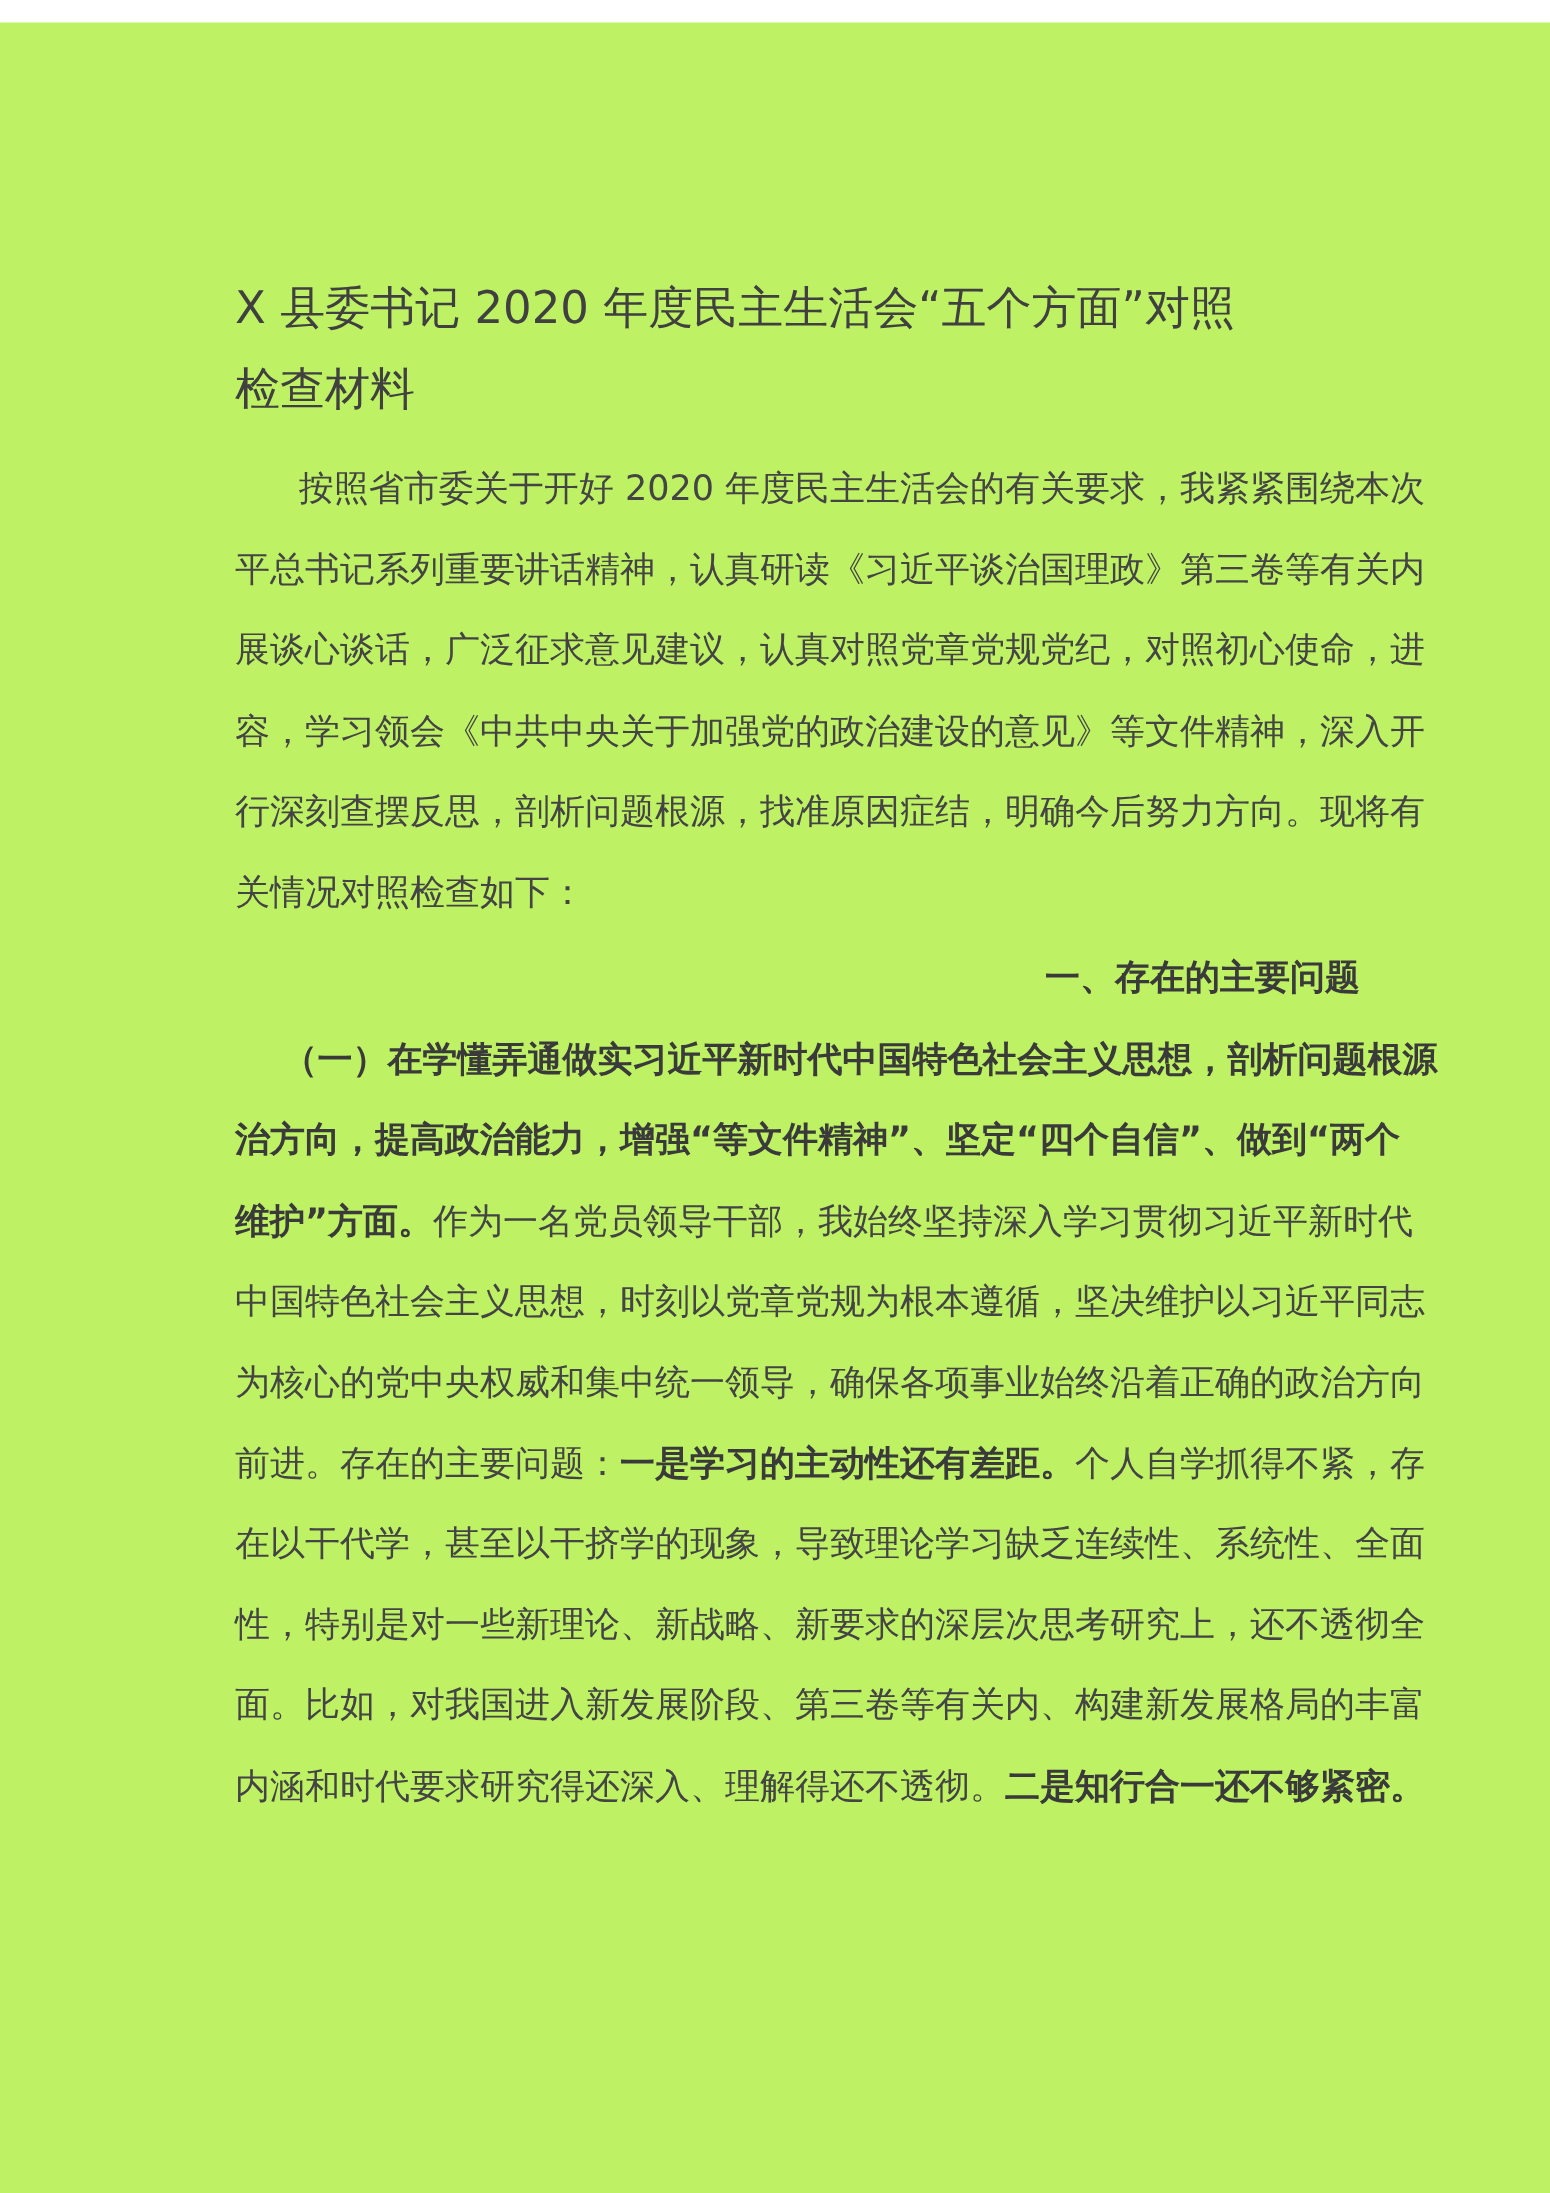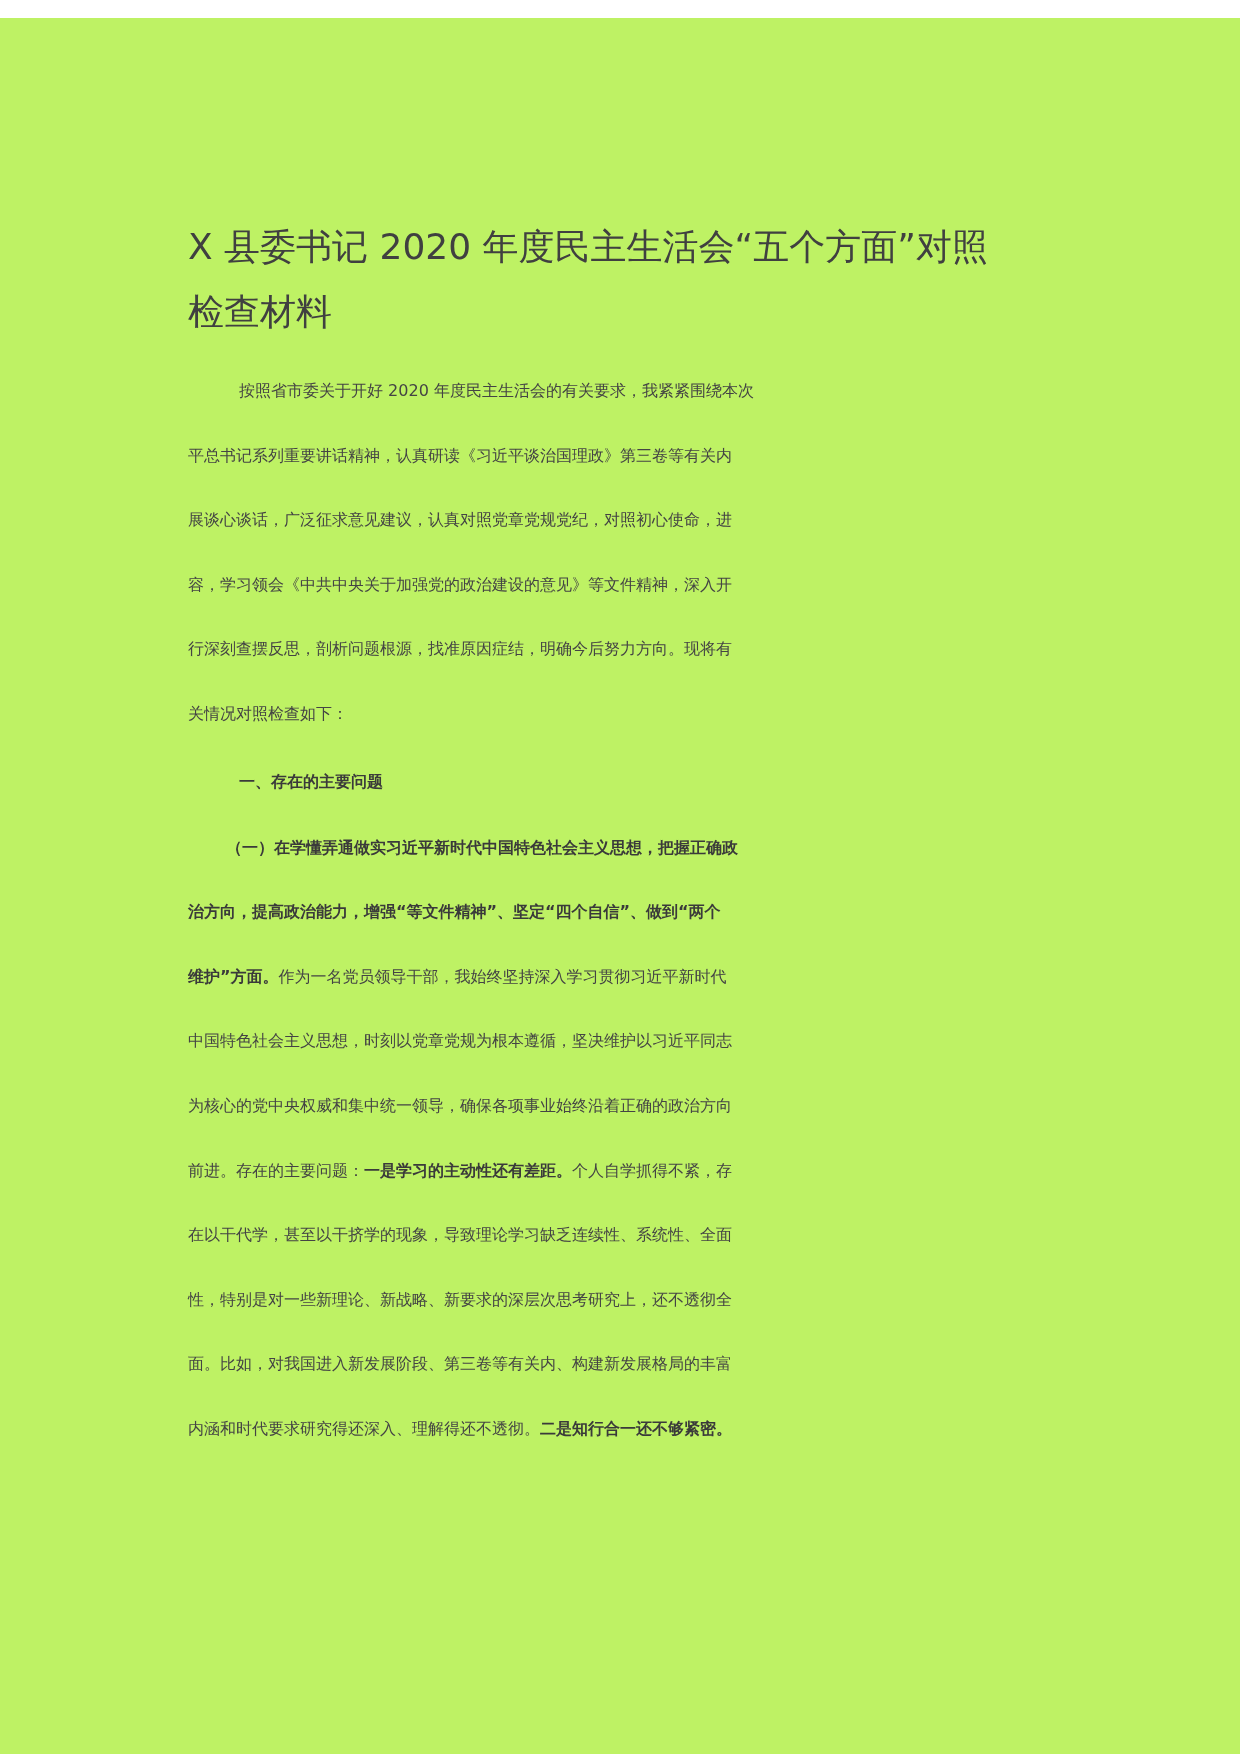--- a/index.html
+++ b/index.html
@@ -3,21 +3,21 @@
 <meta charset="utf-8">
 <style>
   html, body { margin: 0; padding: 0; background: #ffffff; }
   body { width: 1240px; height: 1754px; position: relative; overflow: hidden;
          font-family: "DejaVu Sans", "Liberation Sans", sans-serif; color: #444444; }
   .page { position: absolute; left: 0; top: 0; width: 1240px; height: 1754px; background: #bef264; margin-top: 18px; }
   .title { position: absolute; left: 188px; top: 196px; width: 900px;
            font-size: 36px; line-height: 65px; color: #404040; font-weight: normal; margin: 0; }
   .title .ln { display: block; white-space: nowrap; }
   .body { position: absolute; left: 188px; top: 341px; width: 900px; }
-  .line { display: block; height: 64.6px; line-height: 64.6px; font-size: 16px;
+  .line { display: block; height: 64.6px; line-height: 64.6px; font-size: 28px;
           white-space: nowrap; letter-spacing: 0px; }
   .indent { padding-left: 51px; }
   .b { font-weight: bold; color: #3a3a3a; }
 </style>
 </head>
 <body>
 
 <div class="page">
 
   <h1 class="title">
@@ -28,24 +28,24 @@
   <div class="body">
     <div>
       <span class="line indent">按照省市委关于开好 2020 年度民主生活会的有关要求，我紧紧围绕本次</span>
       <span class="line">平总书记系列重要讲话精神，认真研读《习近平谈治国理政》第三卷等有关内</span>
       <span class="line">展谈心谈话，广泛征求意见建议，认真对照党章党规党纪，对照初心使命，进</span>
       <span class="line">容，学习领会《中共中央关于加强党的政治建设的意见》等文件精神，深入开</span>
       <span class="line">行深刻查摆反思，剖析问题根源，找准原因症结，明确今后努力方向。现将有</span>
       <span class="line">关情况对照检查如下：</span>
     </div>
 
-    <span class="line indent b" style="height:69px;line-height:69px;">一、存在的主要问题</span>
+    <span class="line indent b" style="height:69px;line-height:69px;text-align:right;">一、存在的主要问题</span>
 
     <div>
-      <span class="line b" style="padding-left:38px;">（一）在学懂弄通做实习近平新时代中国特色社会主义思想，把握正确政</span>
+      <span class="line b" style="padding-left:38px;">（一）在学懂弄通做实习近平新时代中国特色社会主义思想，剖析问题根源</span>
       <span class="line b">治方向，提高政治能力，增强“等文件精神”、坚定“四个自信”、做到“两个</span>
       <span class="line"><span class="b">维护”方面。</span><span>作为一名党员领导干部，我始终坚持深入学习贯彻习近平新时代</span></span>
       <span class="line">中国特色社会主义思想，时刻以党章党规为根本遵循，坚决维护以习近平同志</span>
       <span class="line">为核心的党中央权威和集中统一领导，确保各项事业始终沿着正确的政治方向</span>
       <span class="line"><span>前进。存在的主要问题：</span><span class="b">一是学习的主动性还有差距。</span><span>个人自学抓得不紧，存</span></span>
       <span class="line">在以干代学，甚至以干挤学的现象，导致理论学习缺乏连续性、系统性、全面</span>
       <span class="line">性，特别是对一些新理论、新战略、新要求的深层次思考研究上，还不透彻全</span>
       <span class="line">面。比如，对我国进入新发展阶段、第三卷等有关内、构建新发展格局的丰富</span>
       <span class="line"><span>内涵和时代要求研究得还深入、理解得还不透彻。</span><span class="b">二是知行合一还不够紧密。</span></span>
     </div>

